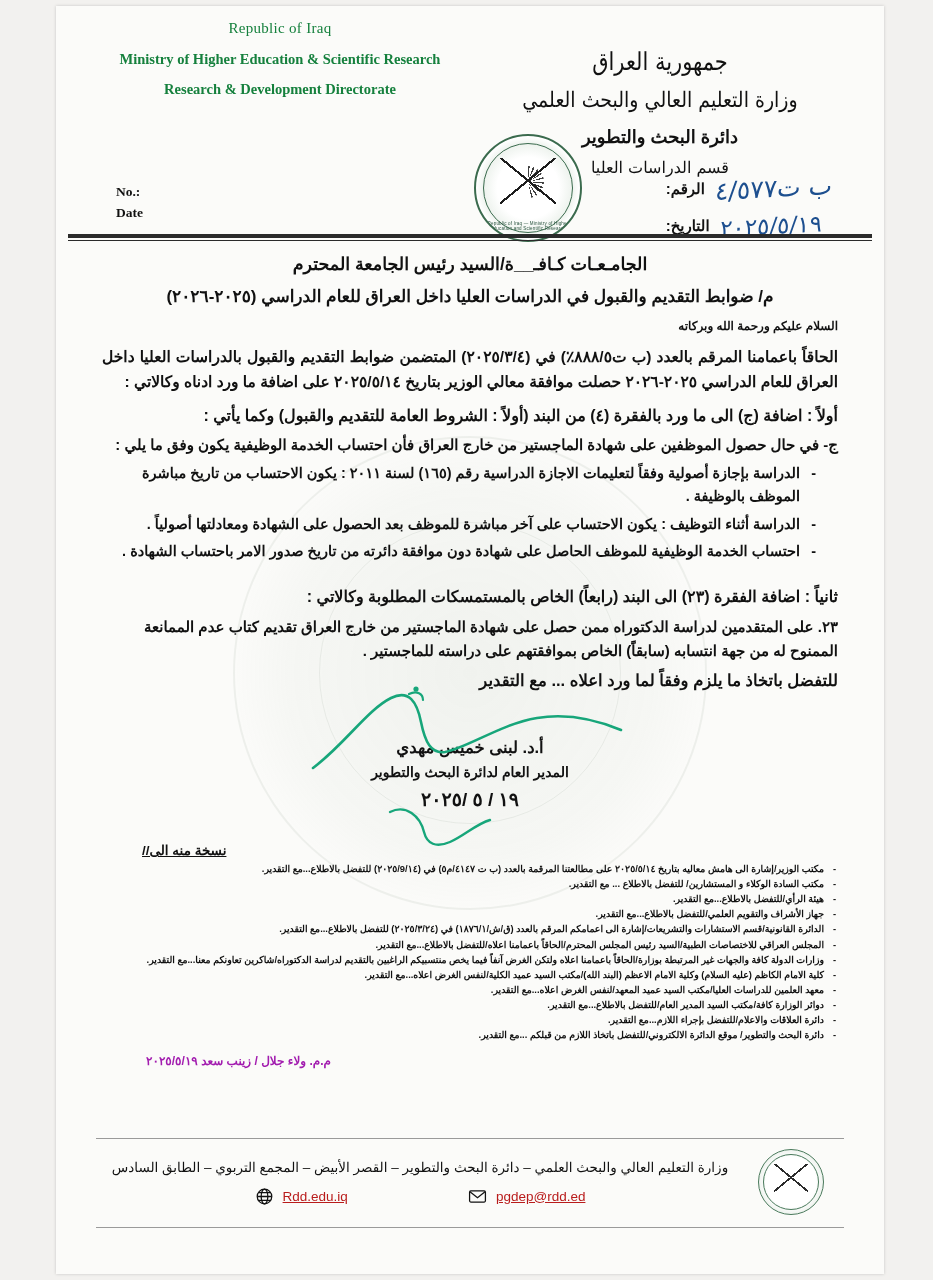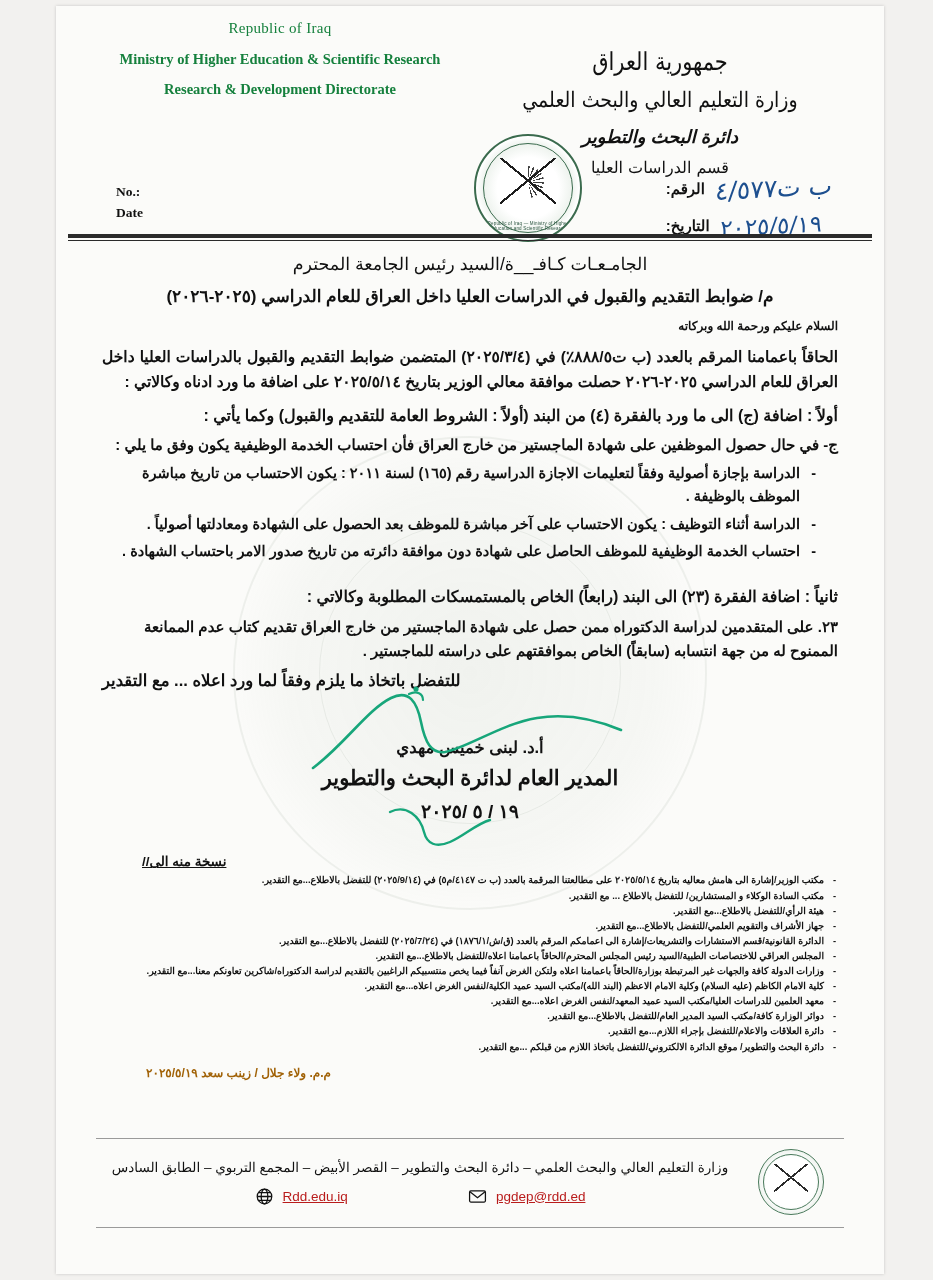--- a/index.html
+++ b/index.html
@@ -102,21 +102,20 @@
     font-size: 19px;
     font-family: "DejaVu Serif", serif;
     letter-spacing: -1px;
     transform: scaleY(1.12);
     margin-bottom: 16px;
   }
   .hdr-ar .a3 {
     font-size: 18px;
     font-weight: bold;
     margin-bottom: 10px;
-    font-style: italic;
   }
   .hdr-ar .a4 {
     font-size: 16px;
     font-family: "DejaVu Serif", serif;
     letter-spacing: -.5px;
   }
   .emblem {
     position: absolute;
     left: 418px;
     top: 128px;
@@ -193,21 +192,21 @@
     position: relative;
     direction: rtl;
     padding: 14px 46px 0 46px;
     color: #111;
     font-size: 15.5px;
     line-height: 1.62;
   }
   .ctr { text-align: center; }
   .b-title {
     font-size: 17.5px;
-    font-weight: normal;
+    font-weight: bold;
     letter-spacing: -.3px;
     margin-bottom: 5px;
   }
   .b-sub {
     font-size: 17px;
     font-weight: bold;
     margin-bottom: 6px;
   }
   .b-greet {
     font-size: 12px;
@@ -242,21 +241,21 @@
     margin-bottom: 4px;
     text-align: right;
   }
   .dash:before {
     content: "-";
     position: absolute;
     right: 4px;
     top: 0;
   }
   .closing {
-    text-align: left;
+    text-align: right;
     font-size: 16.5px;
     font-weight: bold;
   }
   
   .sigwrap {
     position: relative;
     margin-top: 40px;
     text-align: center;
     direction: rtl;
   }
@@ -272,21 +271,21 @@
   .sig-svg2 {
     position: absolute;
     left: 50%;
     top: 64px;
     transform: translateX(-50%) translateX(-30px);
     width: 120px;
     height: 60px;
     pointer-events: none;
   }
   .sig-name { font-size: 16.5px; font-weight: bold; }
-  .sig-role { font-size: 21px; font-weight: bold; }
+  .sig-role { font-size: 14px; font-weight: bold; }
   .sig-date { font-size: 19px; font-weight: bold; margin-top: 2px; }
   
   .copies {
     direction: rtl;
     margin: 26px 44px 0 46px;
     color: #111;
   }
   .copies-title {
     text-align: left;
     font-size: 13.5px;
@@ -310,21 +309,21 @@
     right: 4px;
     top: 0;
   }
   .typist {
     direction: rtl;
     text-align: left;
     padding-left: 44px;
     margin-top: 12px;
     font-size: 12px;
     font-weight: bold;
-    color: #a16207;
+    color: #a21caf;
   }
   
   .footer {
     position: absolute;
     left: 40px;
     right: 40px;
     bottom: 46px;
     border-top: 1px solid #9a9a9a;
     border-bottom: 1px solid #9a9a9a;
     padding: 10px 0 12px 0;
@@ -463,21 +462,21 @@
         </svg>
       </div>
     </div>
 
     <div class="copies">
       <div class="copies-title">نسخة منه الى//</div>
       <div class="cp">مكتب الوزير/إشارة الى هامش معاليه بتاريخ ٢٠٢٥/٥/١٤ على مطالعتنا المرقمة بالعدد (ب ت ٤١٤٧/م٥) في (٢٠٢٥/9/١٤) للتفضل بالاطلاع...مع التقدير.</div>
       <div class="cp">مكتب السادة الوكلاء و المستشارين/ للتفضل بالاطلاع ... مع التقدير.</div>
       <div class="cp">هيئة الرأي/للتفضل بالاطلاع...مع التقدير.</div>
       <div class="cp">جهاز الأشراف والتقويم العلمي/للتفضل بالاطلاع...مع التقدير.</div>
-      <div class="cp">الدائرة القانونية/قسم الاستشارات والتشريعات/إشارة الى اعمامكم المرقم بالعدد (ق/ش/١٨٧٦/١) في (٢٠٢٥/7/٢٤) للتفضل بالاطلاع...مع التقدير.</div>
+      <div class="cp">الدائرة القانونية/قسم الاستشارات والتشريعات/إشارة الى اعمامكم المرقم بالعدد (ق/ش/١٨٧٦/١) في (٢٠٢٥/٣/٢٤) للتفضل بالاطلاع...مع التقدير.</div>
       <div class="cp">المجلس العراقي للاختصاصات الطبية/السيد رئيس المجلس المحترم/الحاقاً باعمامنا اعلاه/للتفضل بالاطلاع...مع التقدير.</div>
       <div class="cp">وزارات الدولة كافة والجهات غير المرتبطة بوزارة/الحاقاً باعمامنا اعلاه ولتكن الغرض آنفاً فيما يخص منتسبيكم الراغبين بالتقديم لدراسة الدكتوراه/شاكرين تعاونكم معنا...مع التقدير.</div>
       <div class="cp">كلية الامام الكاظم (عليه السلام) وكلية الامام الاعظم (البند الله)/مكتب السيد عميد الكلية/لنفس الغرض اعلاه...مع التقدير.</div>
       <div class="cp">معهد العلمين للدراسات العليا/مكتب السيد عميد المعهد/لنفس الغرض اعلاه...مع التقدير.</div>
       <div class="cp">دوائر الوزارة كافة/مكتب السيد المدير العام/للتفضل بالاطلاع...مع التقدير.</div>
       <div class="cp">دائرة العلاقات والاعلام/للتفضل بإجراء اللازم...مع التقدير.</div>
       <div class="cp">دائرة البحث والتطوير/ موقع الدائرة الالكتروني/للتفضل باتخاذ اللازم من قبلكم ...مع التقدير.</div>
       <div class="typist">م.م. ولاء جلال / زينب سعد ٢٠٢٥/٥/١٩</div>
     </div>
 

